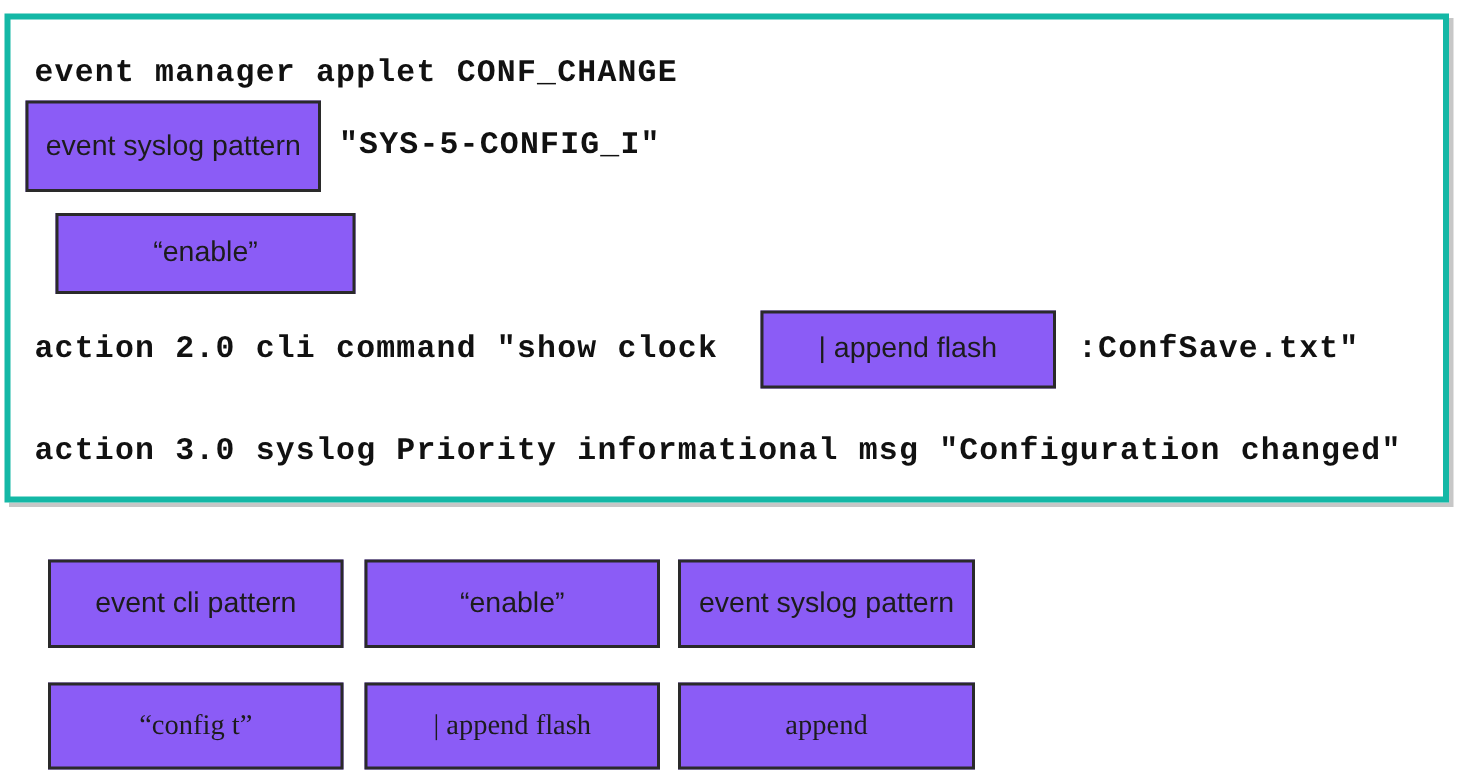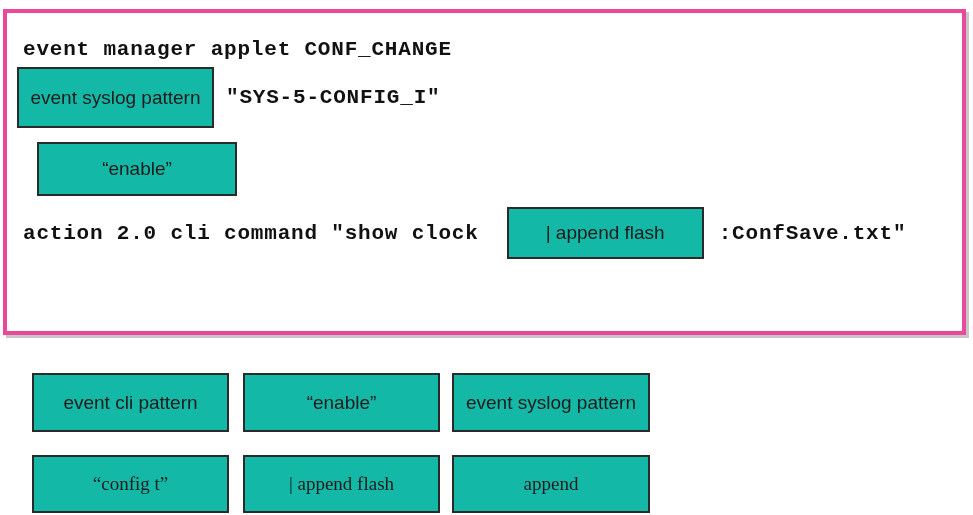--- a/index.html
+++ b/index.html
@@ -11,39 +11,39 @@
     background: #ffffff;
     font-family: "Liberation Sans", sans-serif;
     overflow: hidden;
   }
   
   .code-panel {
     position: absolute;
     left: 3px; top: 9px;
     width: 963px; height: 326px;
     background: #ffffff;
-    border: 4px solid #ec4899;
+    border: 4px solid #14b8a6;
     box-shadow: 3px 3px 0 rgba(130,130,130,0.45);
   }
   .code-line {
     position: absolute;
     display: flex;
     align-items: center;
     white-space: pre;
   }
   .code-text {
     font-family: "Liberation Mono", "DejaVu Sans Mono", monospace;
     font-weight: bold;
     font-size: 21px;
     letter-spacing: 0.8px;
     color: #111111;
   }
   
   .token {
-    background: #14b8a6;
+    background: #8b5cf6;
     border: 2px solid #2a2a2a;
     display: flex;
     align-items: center;
     justify-content: center;
     font-family: "Liberation Sans", sans-serif;
     font-size: 19px;
     color: #1c1c1c;
     white-space: nowrap;
   }
   .token.inline { height: 100%; flex: 0 0 auto; }
@@ -91,20 +91,23 @@
     </div>
 
     <div class="code-line line4">
       <span class="code-text">action 2.0 cli command "show clock</span>
       <div class="token inline">
         <span>| append flash</span>
       </div>
       <span class="code-text after">:ConfSave.txt"</span>
     </div>
 
+    <div class="code-line line5">
+      <span class="code-text">action 3.0 syslog Priority informational msg "Configuration changed"</span>
+    </div>
 
   </div>
 
   <div>
 
     <div class="token bank-token b-r1 b-c1">
       <span>event cli pattern</span>
     </div>
     <div class="token bank-token b-r1 b-c2">
       <span>“enable”</span>

